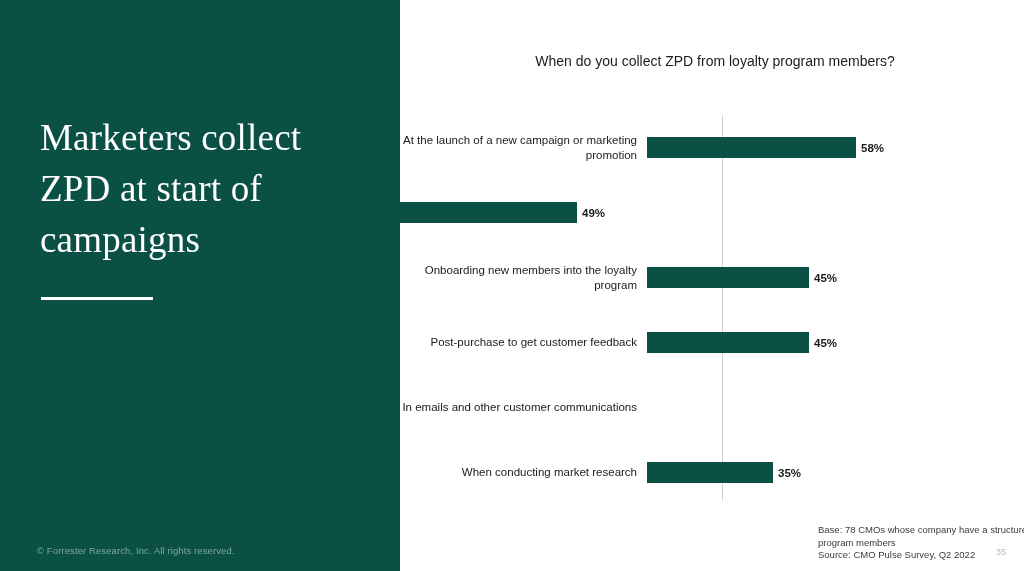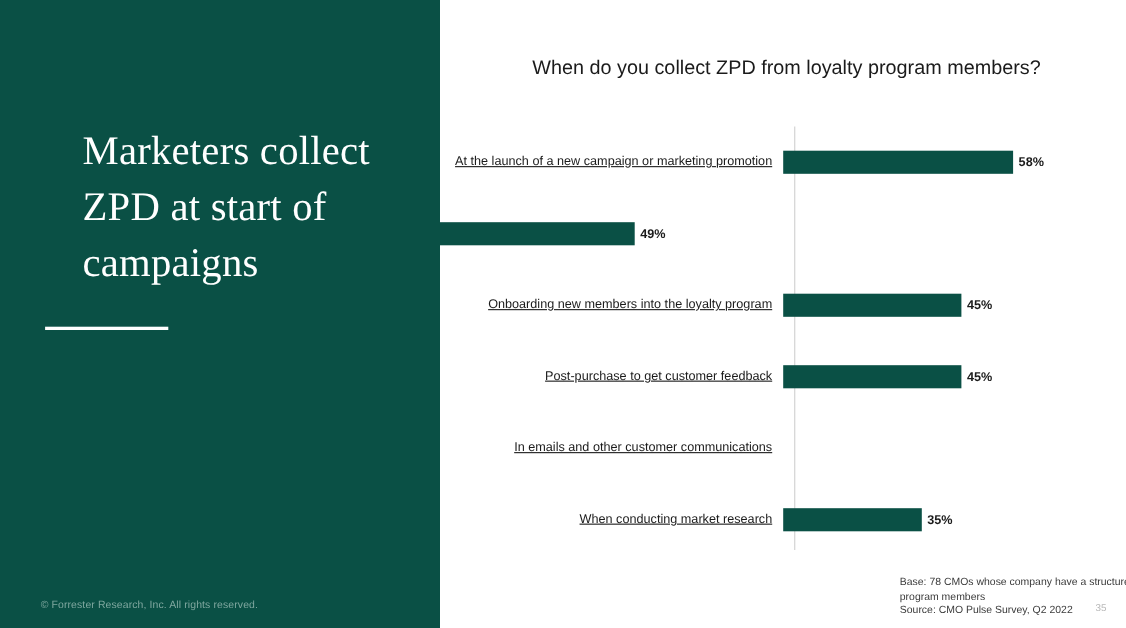--- a/index.html
+++ b/index.html
@@ -32,21 +32,20 @@
     position: absolute;
     left: 40px;
     top: 112px;
     width: 330px;
     color: #ffffff;
     font-family: "Liberation Serif", serif;
     font-size: 37px;
     line-height: 51px;
     font-weight: normal;
     letter-spacing: 0.2px;
-    margin-left: 35px;
   }
   .title-rule {
     position: absolute;
     left: 41px;
     top: 297px;
     width: 112px;
     height: 3px;
     background: #ffffff;
   }
   .copyright {
@@ -64,21 +63,21 @@
     height: 571px;
     background: #ffffff;
     box-sizing: border-box;
   }
   .chart-title {
     position: absolute;
     left: 40px;
     top: 48px;
     width: 550px;
     text-align: center;
-    font-size: 18px;
+    font-size: 14px;
     color: #1b1b1b;
     line-height: 26px;
   }
   .chart-area {
     position: absolute;
     left: 0px;
     top: 115px;
     width: 624px;
     height: 390px;
   }
@@ -90,28 +89,27 @@
     height: 385px;
     background: #cfcfcf;
   }
   .bar-row {
     position: relative;
     height: 65px;
     display: flex;
     align-items: center;
   }
   .bar-label {
-    width: 312px;
+    width: 247px;
     padding-right: 10px;
     text-align: right;
     font-size: 11.5px;
     color: #1b1b1b;
     line-height: 15px;
     box-sizing: border-box;
-    text-decoration: underline;
   }
   .bar-wrap {
     position: relative;
     flex: 1 1 auto;
     height: 100%;
     display: flex;
     align-items: center;
   }
   .bar {
     height: 21px;

